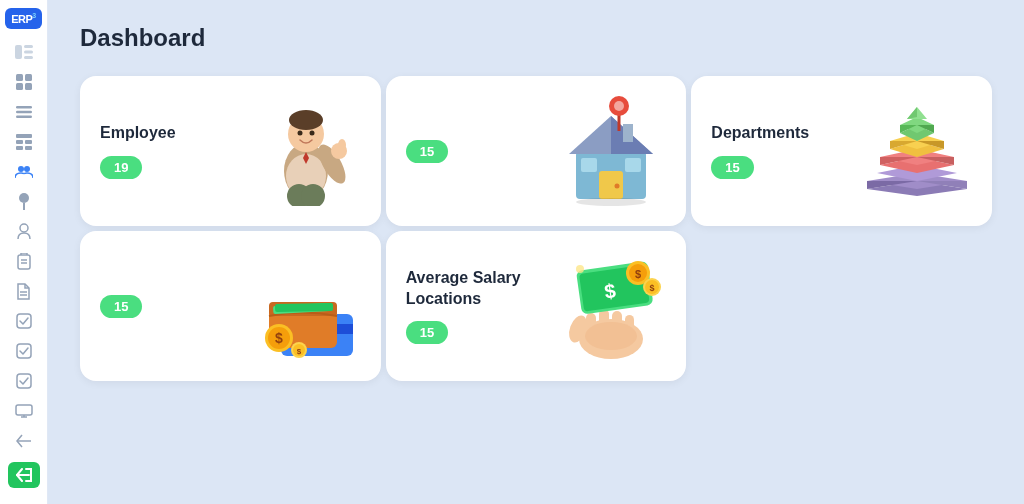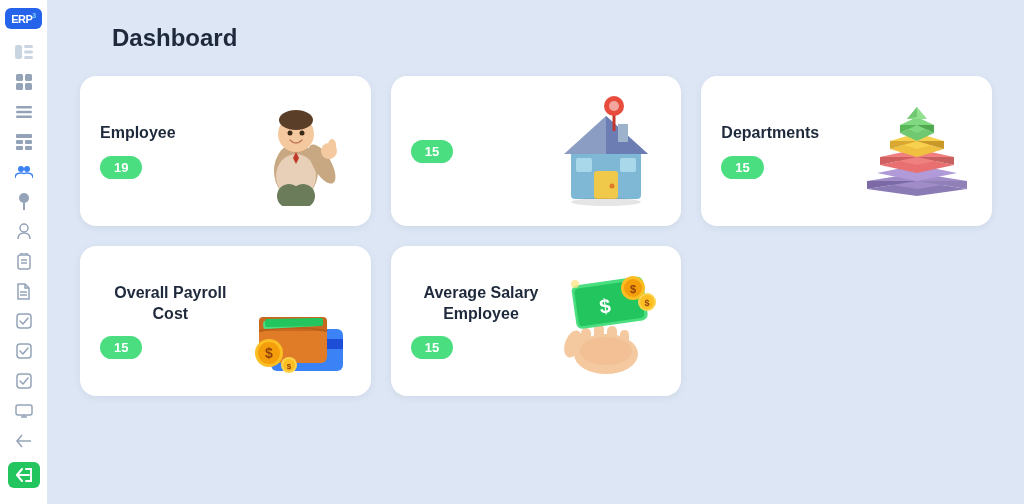--- a/index.html
+++ b/index.html
@@ -64,30 +64,28 @@
     .main {
       flex: 1;
       padding: 24px 32px;
       overflow: hidden;
     }
     .page-title {
       font-size: 24px;
       font-weight: 600;
       color: #1e293b;
       margin-bottom: 24px;
-      margin-left: 32px;
     }
 
     
     .cards-grid {
       display: grid;
       grid-template-columns: repeat(3, 1fr);
       grid-template-rows: repeat(2, auto);
-      gap: 20px;
-      text-align: center;
+      gap: 5px;
     }
 
     .card {
       background: #fff;
       border-radius: 16px;
       padding: 20px;
       display: flex;
       flex-direction: row;
       align-items: center;
       justify-content: space-between;
@@ -351,21 +349,20 @@
           <polygon points="72,32 55,24 72,24" fill="#50a850"></polygon>
 
           <polygon points="55,6 45,18 65,18" fill="#90e090"></polygon>
           <polygon points="55,6 45,18 55,16" fill="#70c870"></polygon>
         </svg>
       </div>
     </div>
 
     <div class="card">
       <div class="card-left">
-        <span class="card-title">Overall Payroll Cost</span>
         <span class="card-badge">15</span>
       </div>
       <div class="card-image">
         <svg width="110" height="105" viewBox="0 0 110 105">
 
           <rect x="30" y="60" width="72" height="42" rx="6" fill="#3b82f6"></rect>
           <rect x="30" y="70" width="72" height="10" fill="#1d4ed8"></rect>
 
           <rect x="38" y="82" width="28" height="12" rx="2" fill="#93c5fd"></rect>
 
@@ -383,21 +380,21 @@
 
           <circle cx="48" cy="96" r="8" fill="#fcd34d"></circle>
           <circle cx="48" cy="96" r="6" fill="#fbbf24"></circle>
           <text x="48" y="100" text-anchor="middle" font-size="8" font-weight="bold" fill="#92400e">$</text>
         </svg>
       </div>
     </div>
 
     <div class="card">
       <div class="card-left">
-        <span class="card-title">Average Salary Employee</span>
+        <span class="card-title">Average Salary Locations</span>
         <span class="card-badge">15</span>
       </div>
       <div class="card-image">
         <svg width="110" height="110" viewBox="0 0 110 110">
 
           <ellipse cx="55" cy="88" rx="32" ry="20" fill="#f5c9a0"></ellipse>
 
           <ellipse cx="22" cy="78" rx="8" ry="14" fill="#f5c9a0" transform="rotate(20 22 78)"></ellipse>
 
           <rect x="30" y="62" width="10" height="28" rx="5" fill="#f5c9a0"></rect>

